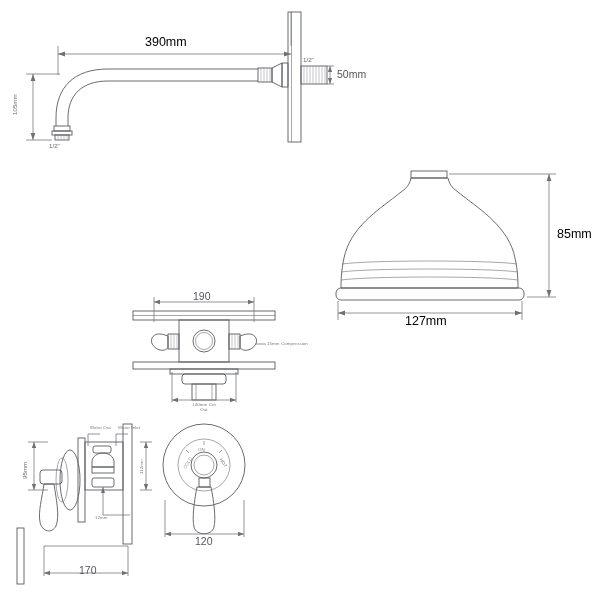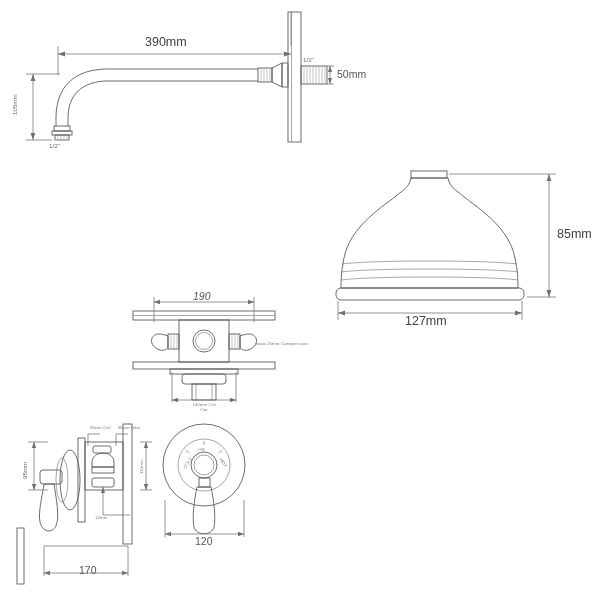--- a/index.html
+++ b/index.html
@@ -8,21 +8,21 @@
     font-family:"Liberation Sans", sans-serif;
     color:#4a4a4a;overflow:hidden;position:relative;
   }
   #sheet{position:absolute;inset:0;width:600px;height:600px;}
   .lbl{
     position:absolute;
     font-family:"Liberation Sans", sans-serif;
     color:#55565a;white-space:nowrap;
     line-height:1;
   }
-  .lbl.big{font-size:12.5px;color:#404040;}
+  .lbl.big{font-size:12.5px;color:#000000;}
   .lbl.mid{font-size:10.5px;color:#55565a;}
   .lbl.sm{font-size:6.2px;color:#6a6b70;}
   .lbl.xs{font-size:4.4px;color:#7a7b80;letter-spacing:.1px;}
   .lbl.vert{transform-origin:left top;}
   .dim-stroke{stroke:#6f7074;stroke-width:.75;fill:none;}
   .part-stroke{stroke:#5a5b60;stroke-width:.9;fill:none;}
   .part-thin{stroke:#6b6c71;stroke-width:.6;fill:none;}
   .hatch{stroke:#8a8b90;stroke-width:.5;}
 </style>
 </head>
@@ -270,21 +270,21 @@
 <div class="lbl sm" style="left:49px;top:143px;">1/2"</div>
 
 <div class="lbl sm" style="left:303px;top:57px;">1/2"</div>
 
 <div class="lbl mid" style="left:337px;top:69px;">50mm</div>
 
 <div class="lbl big" style="left:557px;top:228px;">85mm</div>
 
 <div class="lbl big" style="left:405px;top:315px;">127mm</div>
 
-<div class="lbl mid" style="left:193px;top:291px;font-style:italic;">190</div>
+<div class="lbl mid" style="left:193px;top:291px;">190</div>
 
 <div class="lbl xs" style="left:267px;top:342px;">15mm Compression</div>
 
 <div class="lbl xs" style="left:189px;top:402px;text-align:center;width:30px;white-space:normal;line-height:1.15;">140mm Cut Out</div>
 
 <div class="lbl sm vert" style="left:22px;top:479px;transform:rotate(-90deg);">95mm</div>
 
 <div class="lbl xs vert" style="left:140px;top:474px;transform:rotate(-90deg);">112mm</div>
 
 <div class="lbl mid" style="left:79px;top:565px;">170</div>

